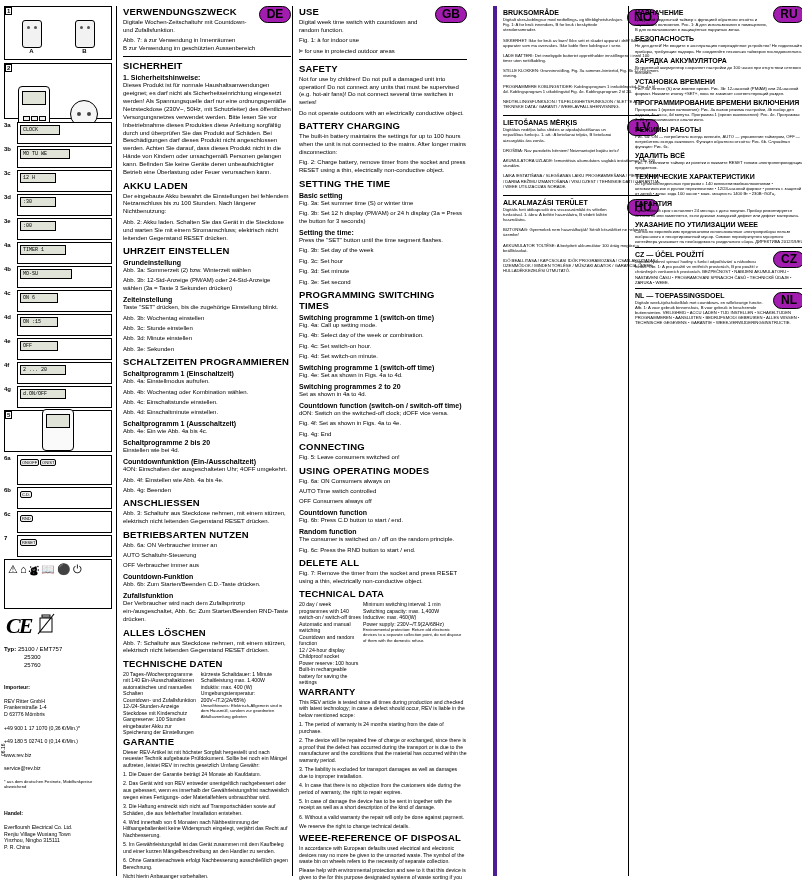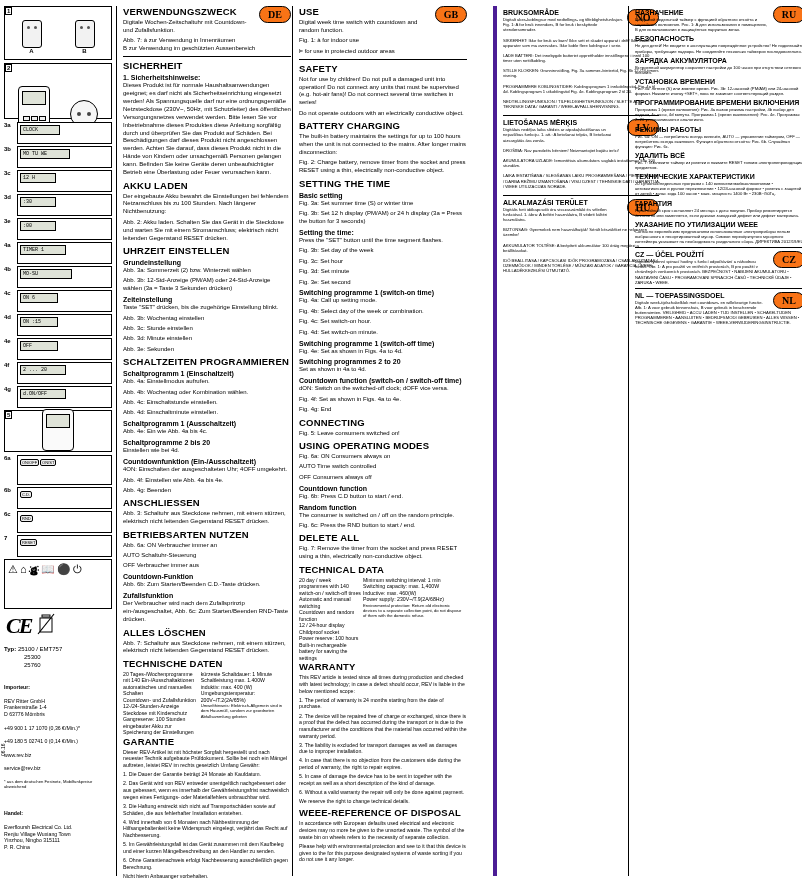--- a/index.html
+++ b/index.html
@@ -8,21 +8,21 @@
 
   
   .col{position:absolute;top:6px;bottom:6px;}
   .col-imgs{left:4px;width:108px;}
   .col-de{left:116px;width:168px;border-left:1px solid #000;padding-left:6px;}
   .col-en{left:292px;width:168px;border-left:1px solid #000;padding-left:6px;}
   .col-mix{left:493px;width:156px;border-left:4px solid #4c1d95;padding-left:6px;}
   .col-ru{left:628px;width:170px;border-left:1px solid #000;padding-left:6px;}
 
   .flag{float:right;border:1px solid #000;border-radius:9px;width:30px;height:15px;
-        font-size:10px;line-height:15px;text-align:center;font-weight:bold;background:#f97316;margin-left:4px;font-family:Liberation Serif, serif;}
+        font-size:12px;line-height:15px;text-align:center;font-weight:bold;background:#a21caf;margin-left:4px;}
   h2{font-size:9.5px;margin:0 0 2px 0;font-weight:bold;letter-spacing:.2px;text-transform:uppercase;}
   h3{font-size:7px;margin:3px 0 1px 0;font-weight:bold;}
   p,li{font-size:6px;line-height:1.32;margin:0 0 2.5px 0;}
   .hr{border-top:1px solid #000;margin:3px 0 3px 0;}
   .tiny{font-size:5.2px;line-height:1.28;}
   .micro{font-size:4.2px;line-height:1.22;}
 
   
   .fig{position:relative;border:1px solid #000;background:#fff;margin-bottom:3px;}
   .figlabel{position:absolute;left:-0px;top:-0px;font-size:6px;font-weight:bold;background:#fff;padding:0 1px;border:1px solid #000;}
@@ -366,20 +366,21 @@
     <h3>Basic setting</h3>
     <p>Fig. 3a: Set summer time (S) or winter time</p>
     <p>Fig. 3b: Set 12 h display (PM/AM) or 24 h display (3a = Press the button for 3 seconds)</p>
     <h3>Setting the time:</h3>
     <p>Press the "SET" button until the time segment flashes.</p>
     <p>Fig. 3b: Set day of the week</p>
     <p>Fig. 3c: Set hour</p>
     <p>Fig. 3d: Set minute</p>
     <p>Fig. 3e: Set second</p>
 
+    <h2>PROGRAMMING SWITCHING TIMES</h2>
     <h3>Switching programme 1 (switch-on time)</h3>
     <p>Fig. 4a: Call up setting mode.</p>
     <p>Fig. 4b: Select day of the week or combination.</p>
     <p>Fig. 4c: Set switch-on hour.</p>
     <p>Fig. 4d: Set switch-on minute.</p>
     <h3>Switching programme 1 (switch-off time)</h3>
     <p>Fig. 4e: Set as shown in Figs. 4a to 4d.</p>
     <h3>Switching programmes 2 to 20</h3>
     <p>Set as shown in 4a to 4d.</p>
     <h3>Countdown function (switch-on / switch-off time)</h3>

